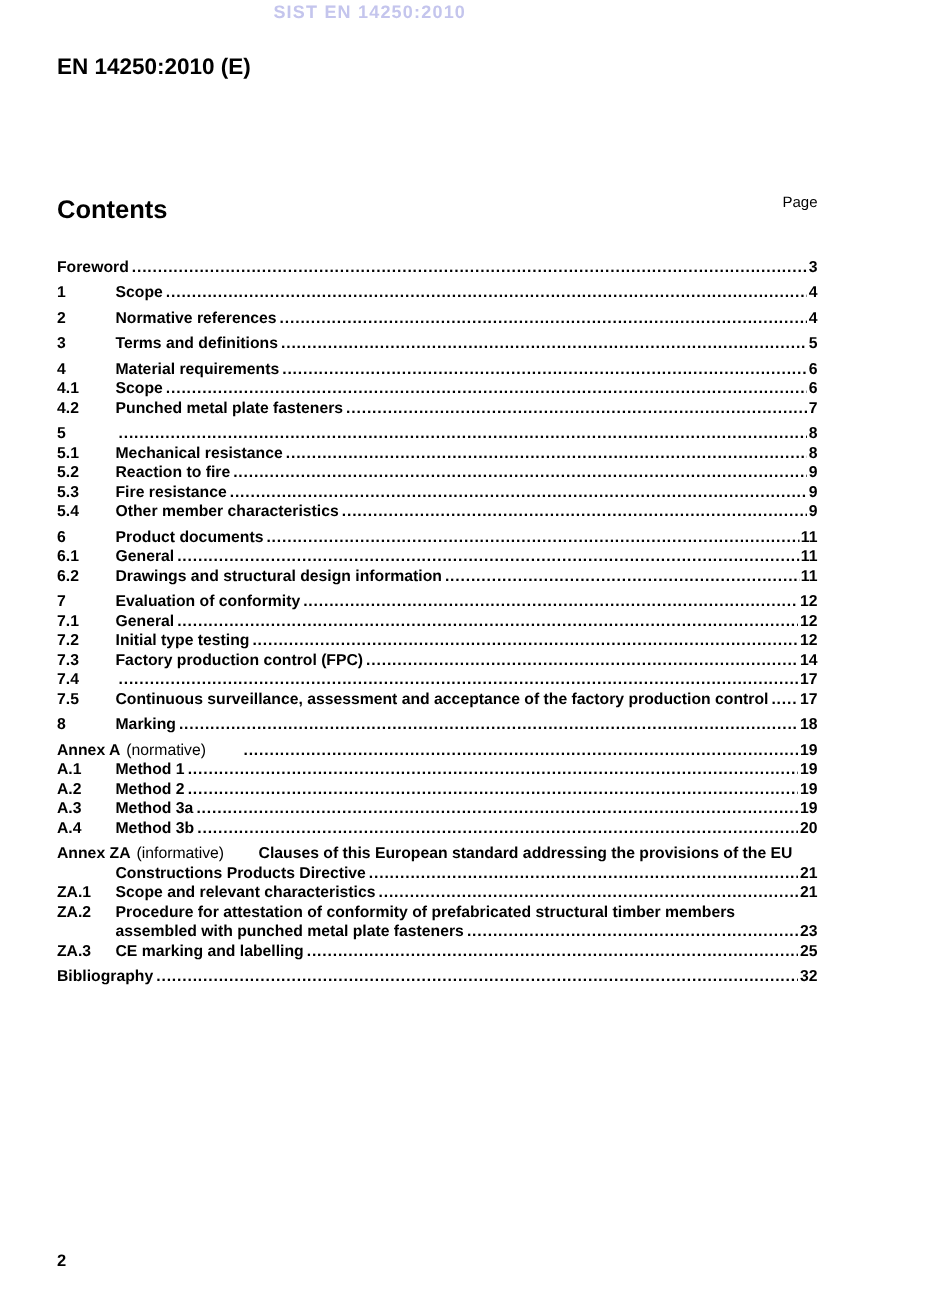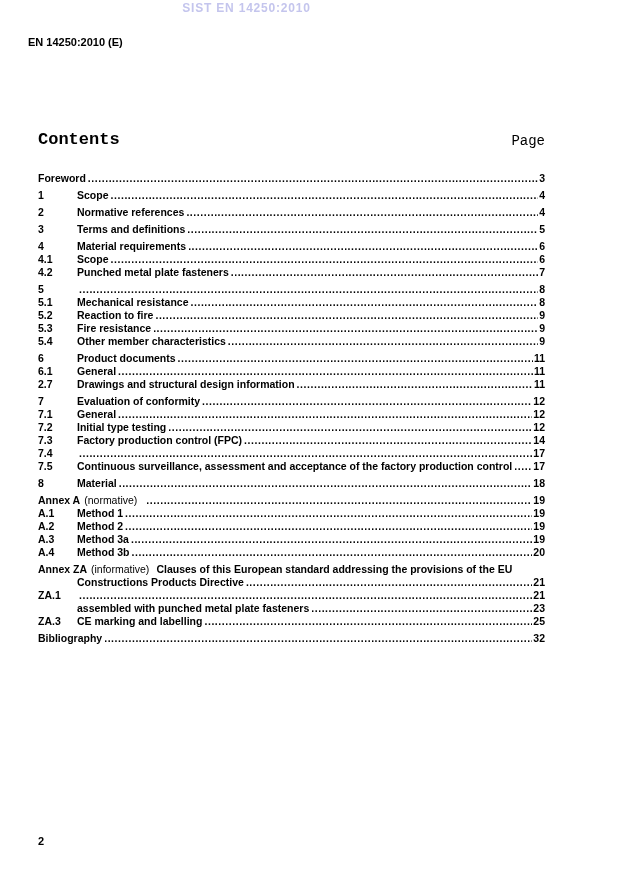--- a/index.html
+++ b/index.html
@@ -11,39 +11,39 @@
     position: relative;
     overflow: hidden;
   }
   .watermark {
     position: absolute; top: 1px; left: 0; width: 493px;
     text-align: center;
     font-weight: bold; font-size: 12px; letter-spacing: 0.8px;
     color: #c4c5ed;
   }
   .doc-ref {
-    position: absolute; top: 36px; left: 28px;
-    font-weight: bold; font-size: 11px;
+    position: absolute; top: 36px; left: 38px;
+    font-weight: bold; font-size: 15px;
   }
   .contents-head {
     position: absolute; top: 130px; left: 38px; width: 507px;
-    display: flex; justify-content: space-between; align-items: flex-end; font-family: Liberation Mono, monospace;
+    display: flex; justify-content: space-between; align-items: flex-start;
   }
   .contents-title { font-weight: bold; font-size: 17px; }
-  .page-col-label { font-weight: normal; font-size: 14px; }
+  .page-col-label { font-weight: normal; font-size: 10px; }
   .toc {
     position: absolute; top: 172px; left: 38px; width: 507px;
     font-size: 10.5px; font-weight: bold;
   }
   .row { display: flex; align-items: flex-end; line-height: 13px; }
   .gap { margin-top: 4px; }
   .num { flex: none; width: 39px; }
   .lbl { flex: none; white-space: nowrap; }
   .prefix { flex: none; margin-right: 4px; }
-  .qual { flex: none; font-weight: normal; margin-right: 7px; }
+  .qual { flex: none; font-weight: normal; margin-right: 23px; }
   .leader {
     flex: 1; overflow: hidden; white-space: nowrap;
     letter-spacing: 0.55px; margin-left: 2px; min-width: 6px;
   }
   .pg { flex: none; padding-left: 1px; }
   .footer-page {
     position: absolute; top: 835px; left: 38px;
     font-weight: bold; font-size: 11px;
   }
 </style>
@@ -151,21 +151,21 @@
   </div>
 
   <div class="row">
     <span class="num">6.1</span>
     <span class="lbl">General</span>
     <span class="leader">............................................................................................................................................................................................................................................................................................................</span>
     <span class="pg">11</span>
   </div>
 
   <div class="row">
-    <span class="num">2.7</span>
+    <span class="num">6.2</span>
     <span class="lbl">Drawings and structural design information</span>
     <span class="leader">............................................................................................................................................................................................................................................................................................................</span>
     <span class="pg">11</span>
   </div>
 
   <div class="row gap">
     <span class="num">7</span>
     <span class="lbl">Evaluation of conformity</span>
     <span class="leader">............................................................................................................................................................................................................................................................................................................</span>
     <span class="pg">12</span>
@@ -200,21 +200,21 @@
 
   <div class="row">
     <span class="num">7.5</span>
     <span class="lbl">Continuous surveillance, assessment and acceptance of the factory production control</span>
     <span class="leader">............................................................................................................................................................................................................................................................................................................</span>
     <span class="pg">17</span>
   </div>
 
   <div class="row gap">
     <span class="num">8</span>
-    <span class="lbl">Material</span>
+    <span class="lbl">Marking</span>
     <span class="leader">............................................................................................................................................................................................................................................................................................................</span>
     <span class="pg">18</span>
   </div>
 
   <div class="row gap">
     <span class="prefix">Annex A</span>
     <span class="qual">(normative)</span>
     <span class="leader">............................................................................................................................................................................................................................................................................................................</span>
     <span class="pg">19</span>
   </div>
@@ -254,24 +254,29 @@
   </div>
   <div class="row">
     <span class="num"></span>
     <span class="lbl">Constructions Products Directive</span>
     <span class="leader">............................................................................................................................................................................................................................................................................................................</span>
     <span class="pg">21</span>
   </div>
 
   <div class="row">
     <span class="num">ZA.1</span>
+    <span class="lbl">Scope and relevant characteristics</span>
     <span class="leader">............................................................................................................................................................................................................................................................................................................</span>
     <span class="pg">21</span>
   </div>
 
+  <div class="row">
+    <span class="num">ZA.2</span>
+    <span class="lbl">Procedure for attestation of conformity of prefabricated structural timber members</span>
+  </div>
   <div class="row">
     <span class="num"></span>
     <span class="lbl">assembled with punched metal plate fasteners</span>
     <span class="leader">............................................................................................................................................................................................................................................................................................................</span>
     <span class="pg">23</span>
   </div>
 
   <div class="row">
     <span class="num">ZA.3</span>
     <span class="lbl">CE marking and labelling</span>

